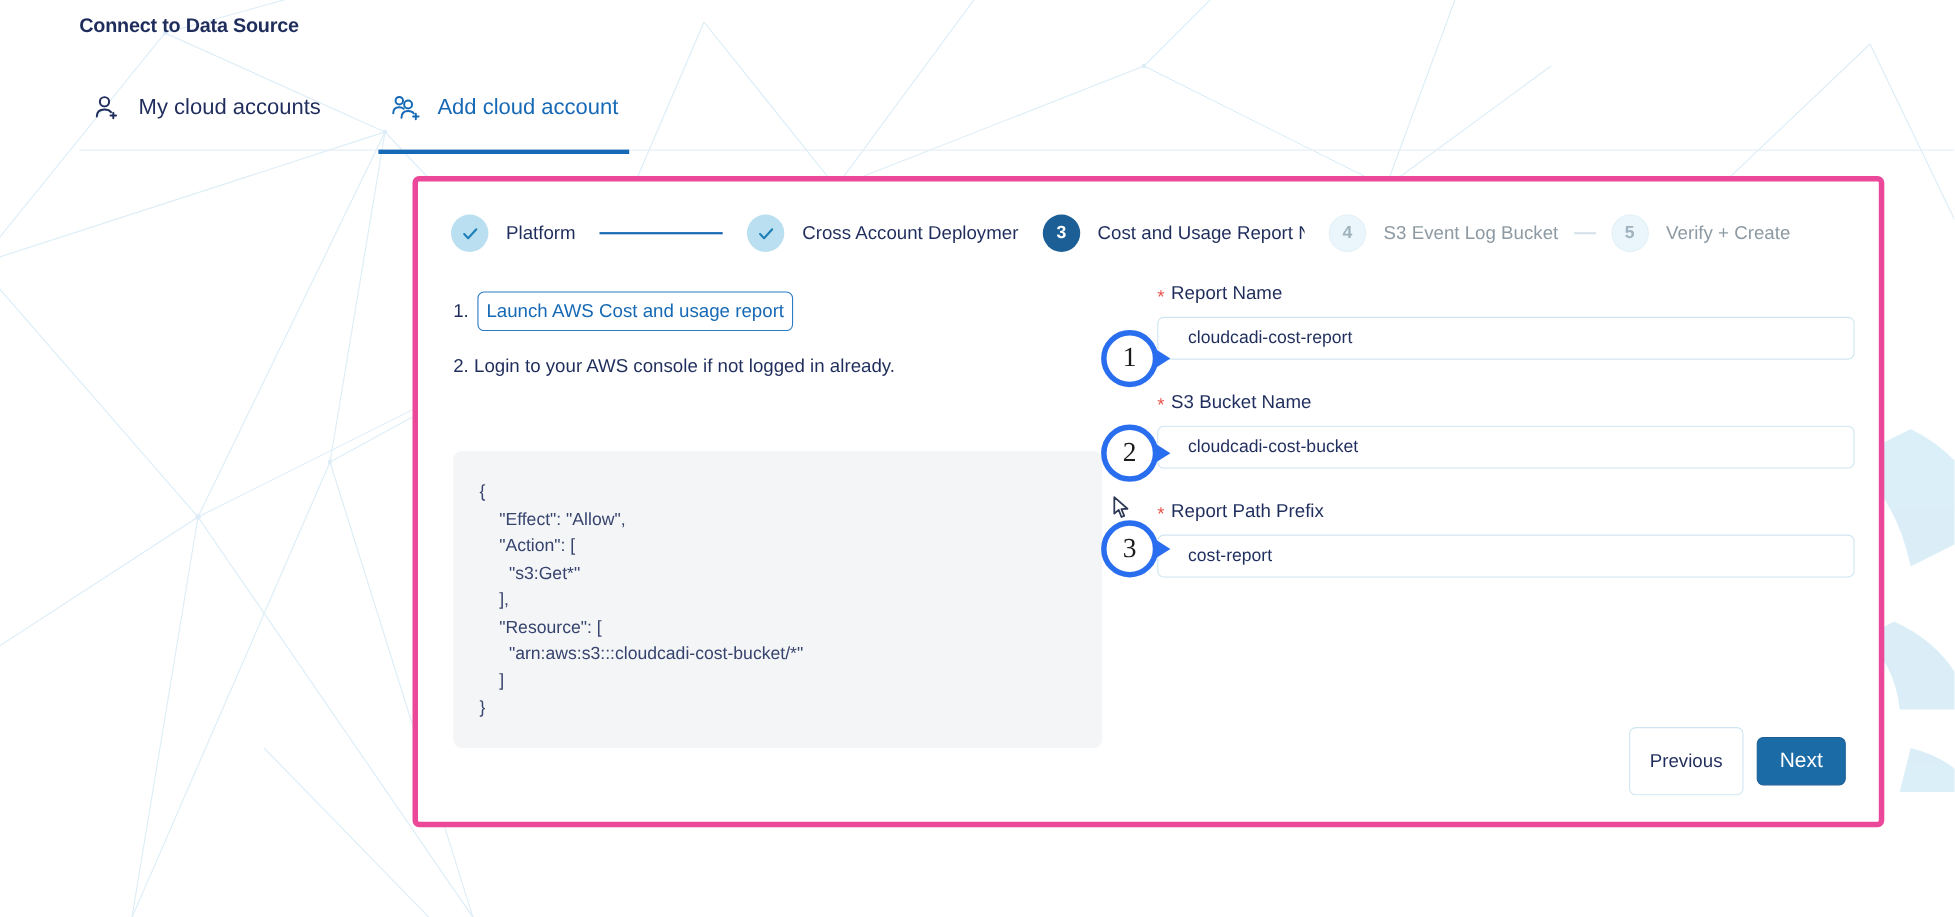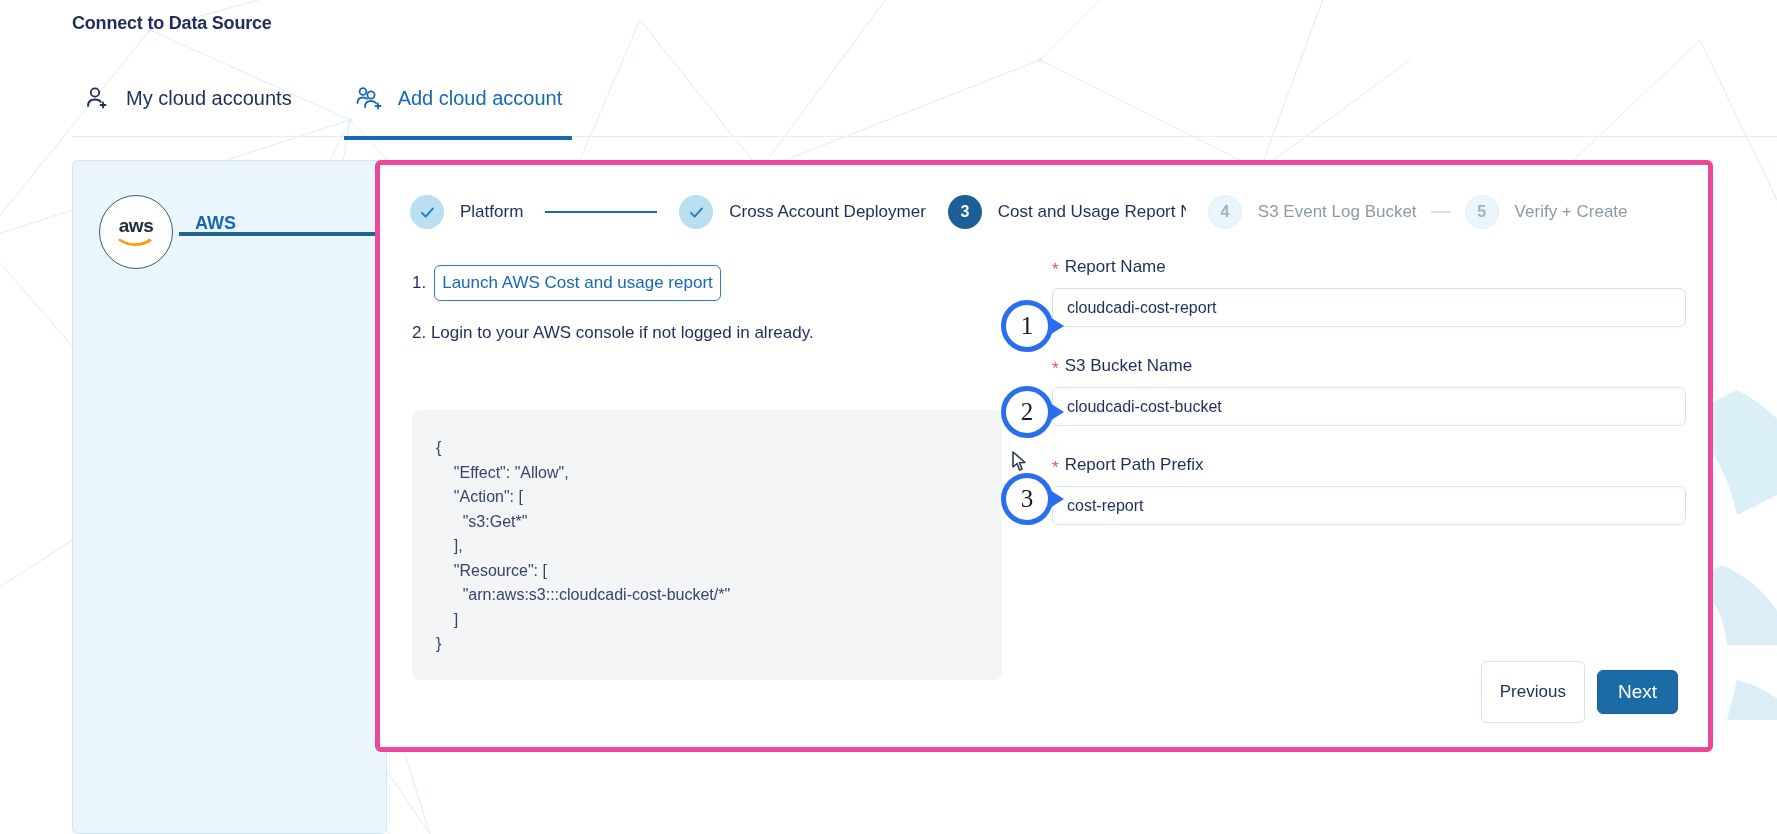--- a/index.html
+++ b/index.html
@@ -256,21 +256,21 @@
   }
   .req-star { color: #e8544c; margin-right: 6px; font-size: 17px; line-height: 1; position: relative; top: 2px; }
   .field-input {
     width: 634px;
     height: 39px;
     border: 1px solid #cfe6f2;
     border-radius: 6px;
     background: #ffffff;
     font-size: 16px;
     color: #1f2d5c;
-    padding: 0 14px;
+    padding: 0 27px;
     font-family: "Liberation Sans", sans-serif;
     outline: none;
   }
 
   
   .callout {
     position: absolute;
     width: 58px;
     height: 58px;
     z-index: 6;
@@ -418,33 +418,20 @@
           <circle cx="16" cy="10" r="3.6"></circle>
           <path d="M10 22 q0 -6 6 -6 q3.6 0 5.2 2.2"></path>
           <path d="M23 18.5 v5 M20.5 21 h5"></path>
         </svg>
       </span>
       <span class="tab-label">Add cloud account</span>
     </div>
 
   </div>
 
-  <div class="provider-card">
-    <div class="provider-underline"></div>
-    <div class="provider-row">
-      <div class="aws-circle">
-        <div class="aws-word">aws</div>
-        <svg class="aws-swoosh" width="36" height="11" viewBox="0 0 36 11">
-          <path d="M2 3 q14 9 30 0.5" stroke="#ff9900" stroke-width="2.6" fill="none" stroke-linecap="round"></path>
-          <path d="M30 1.2 l4 2.4 l-4.4 2.2 z" fill="#ff9900"></path>
-        </svg>
-      </div>
-      <div class="provider-name">AWS</div>
-    </div>
-  </div>
 
   <div class="main-card">
 
     <div class="stepper">
 
       <div class="step done">
         <div class="step-bubble">
           <svg width="17" height="17" viewBox="0 0 17 17" fill="none" stroke="#1e7fb8" stroke-width="1.9" stroke-linecap="round" stroke-linejoin="round">
             <path d="M3 8.8 L6.6 12.6 L14 4.4"></path>
           </svg>

